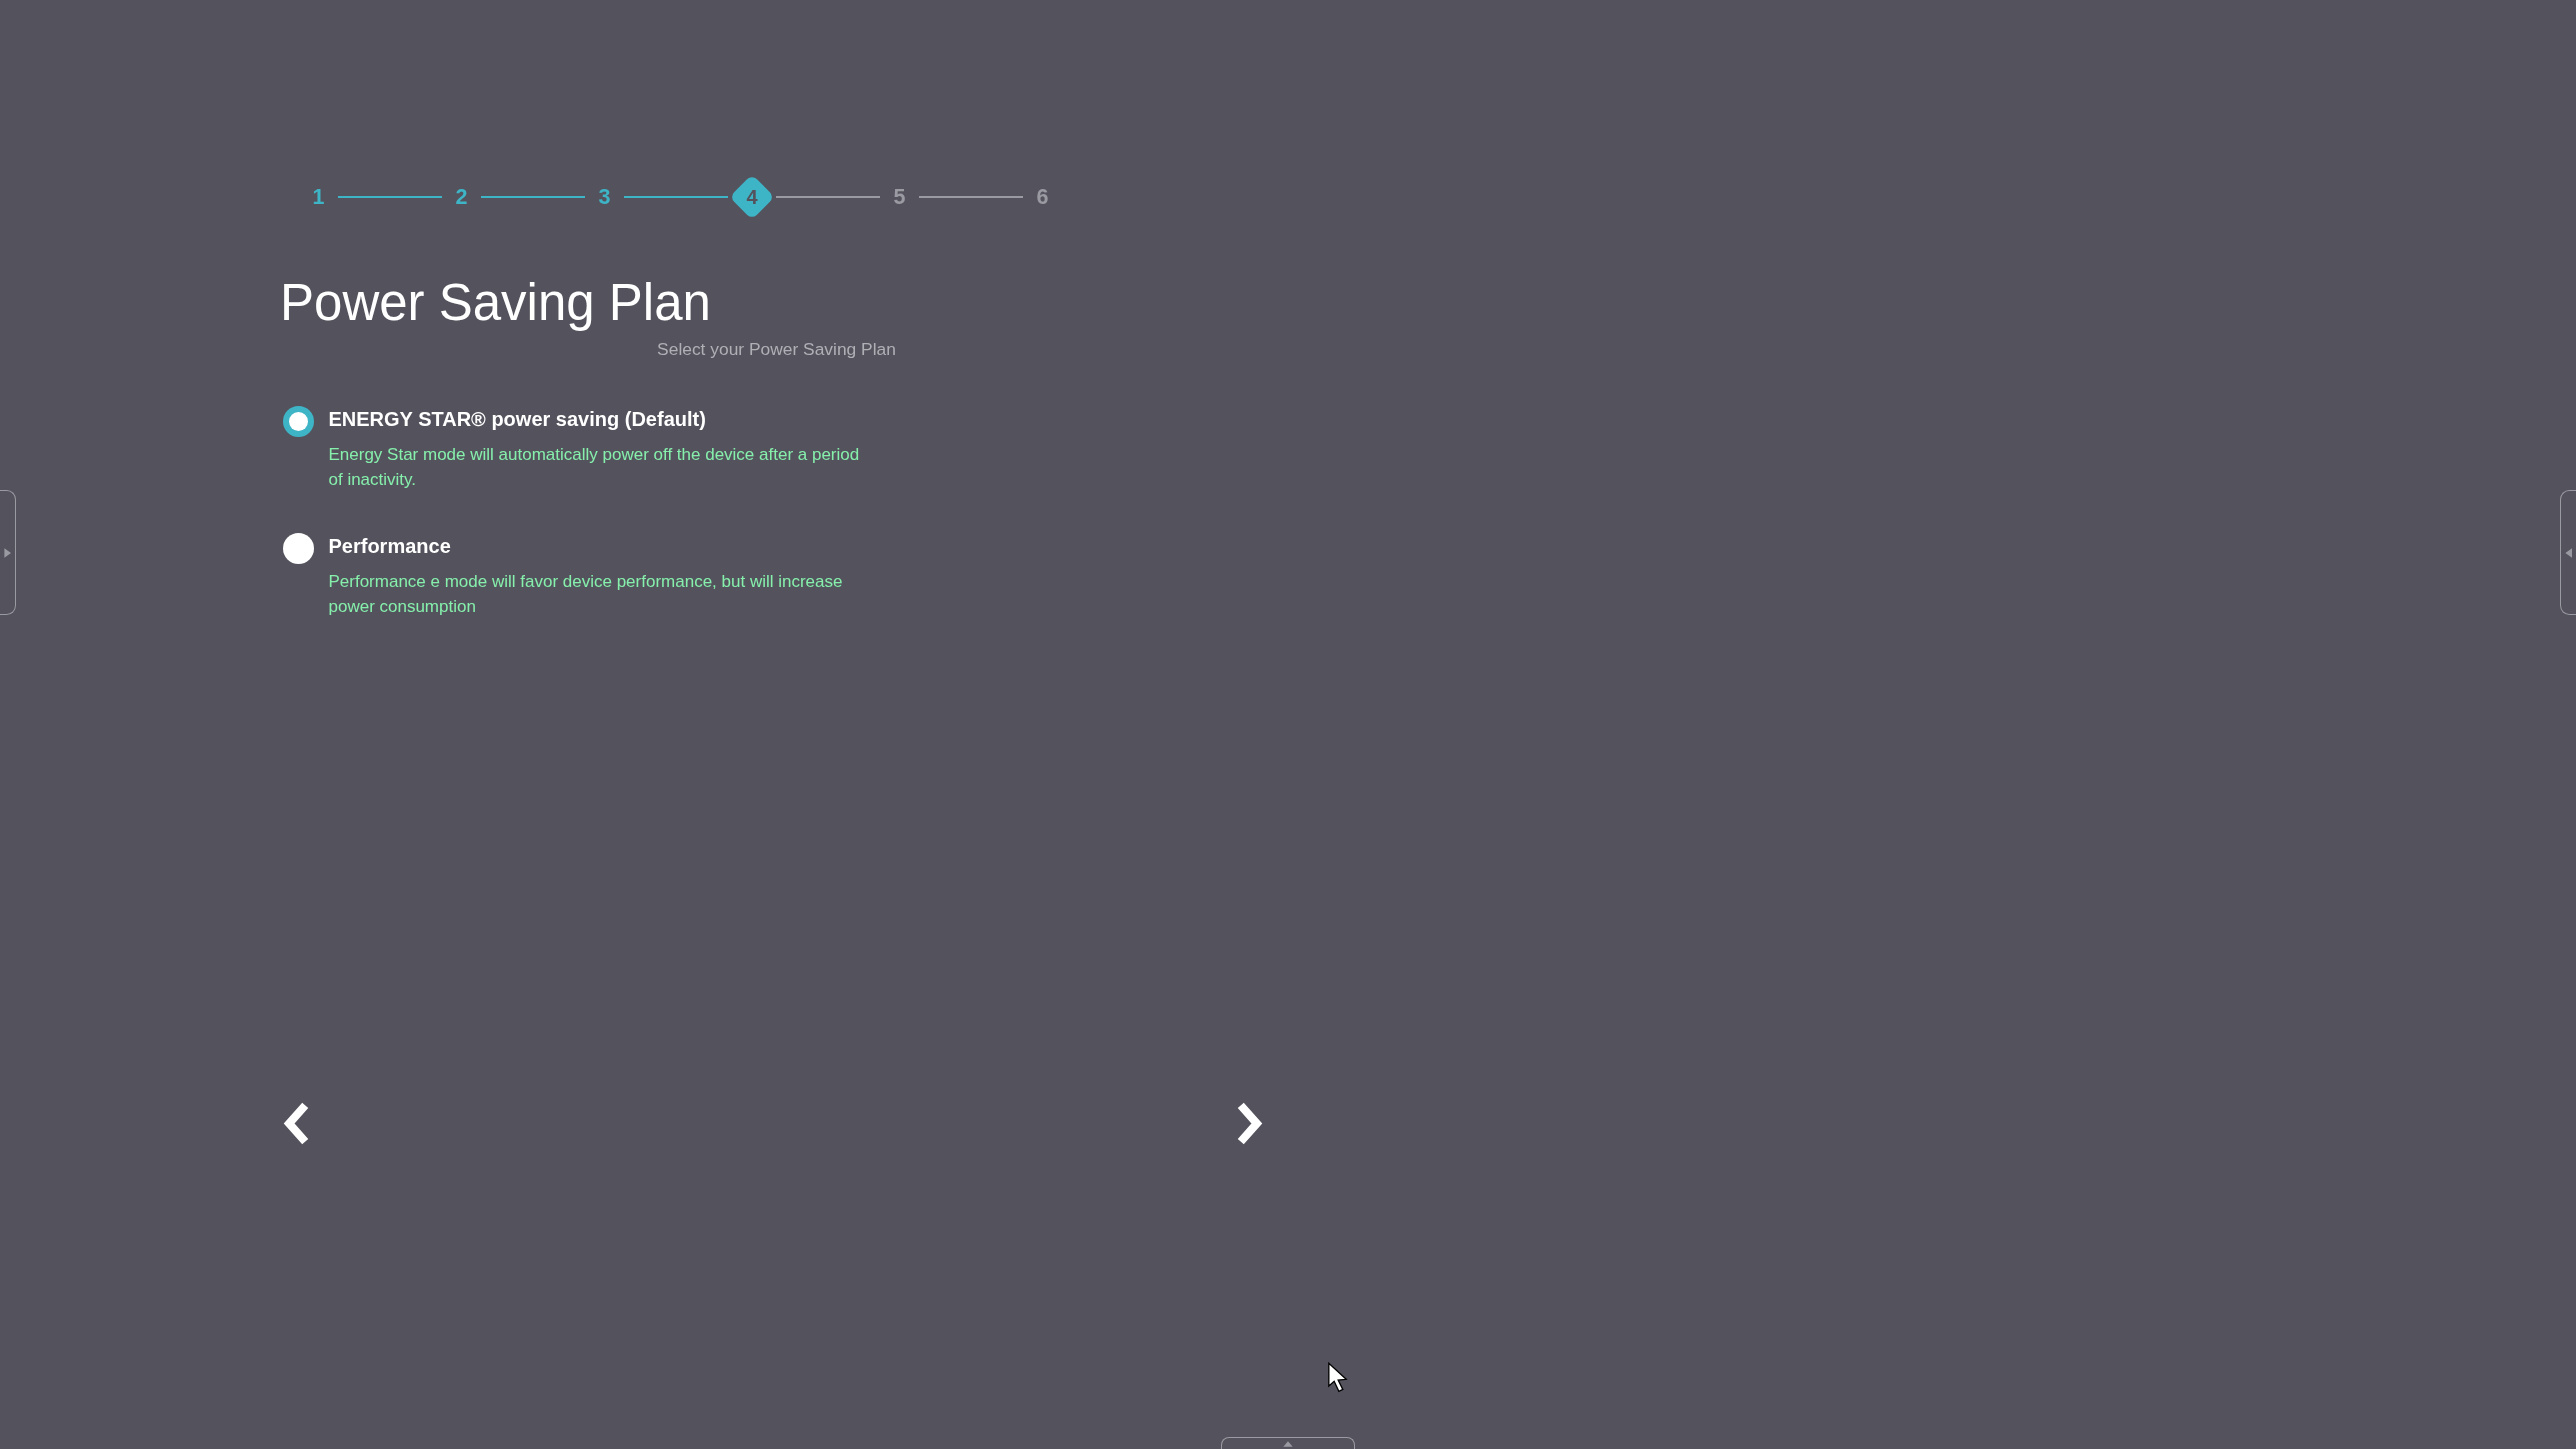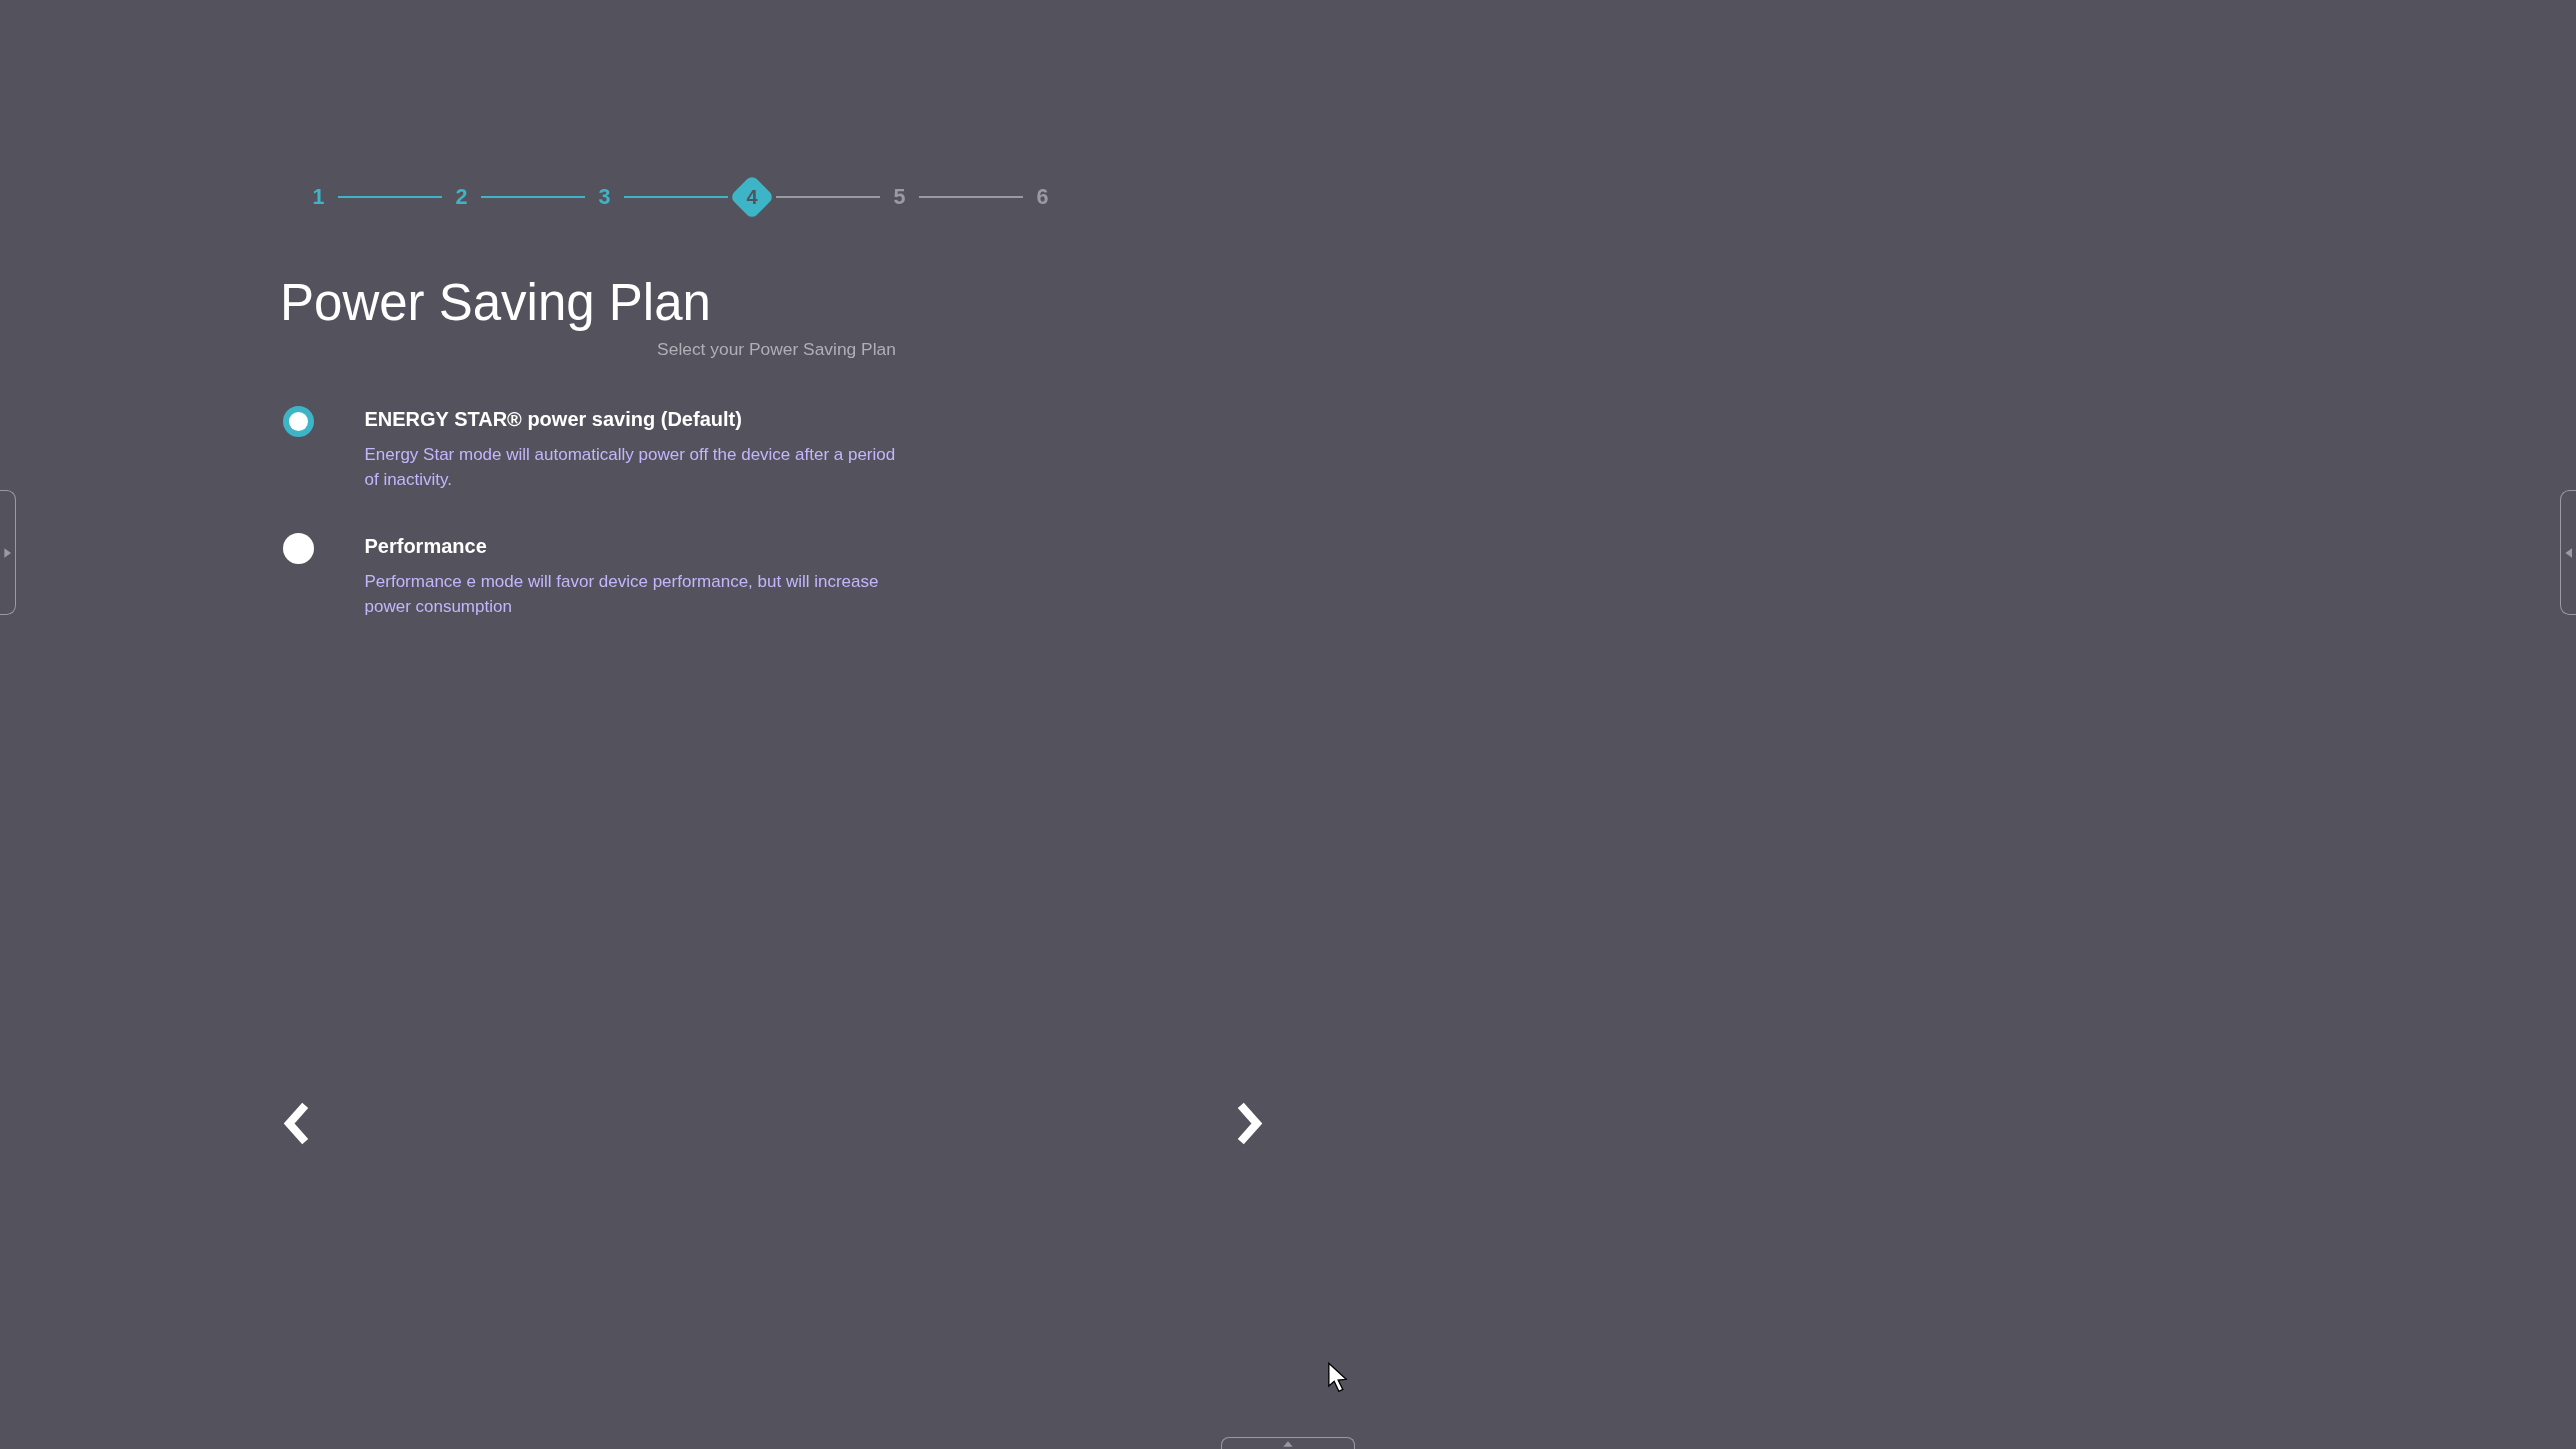--- a/index.html
+++ b/index.html
@@ -111,32 +111,31 @@
     }
     .radio-inner {
       width: 19px;
       height: 19px;
       border-radius: 50%;
       background-color: #ffffff;
     }
     .option-text {
       flex: 1;
       max-width: 543px;
-      margin-left: 36px;
     }
     .option-label {
       font-size: 20px;
       font-weight: 700;
       color: #ffffff;
       margin-bottom: 10.7px;
       line-height: 1.35;
     }
     .option-desc {
       font-size: 17px;
-      color: #c4b5fd;
+      color: #86efac;
       line-height: 1.45;
     }
     .nav-buttons {
       position: absolute;
       left: 276px;
       top: 1100px;
       width: 993px;
       display: flex;
       justify-content: space-between;
     }

